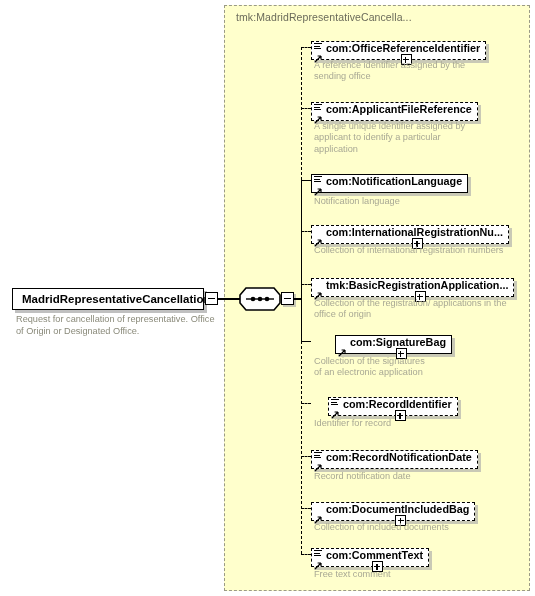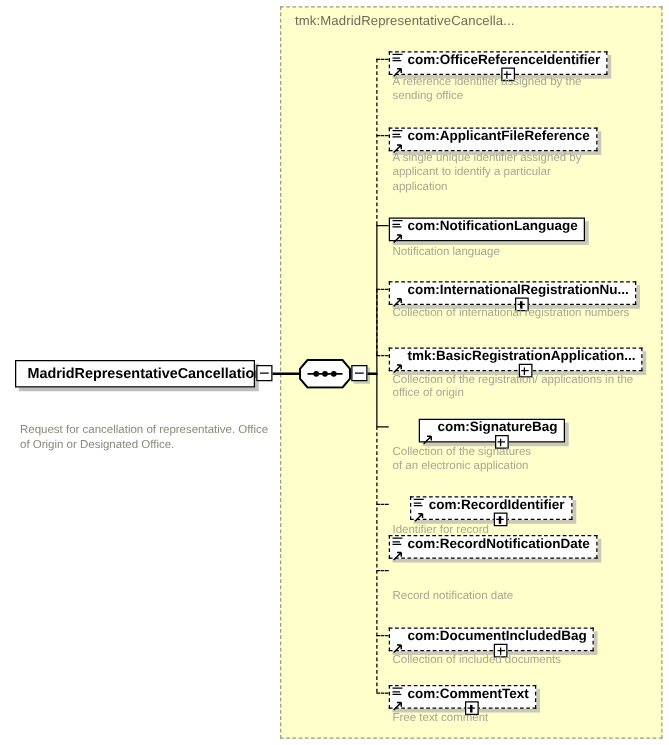--- a/index.html
+++ b/index.html
@@ -43,21 +43,20 @@
   #root-label{
     font-size:11.5px;font-weight:bold;color:#000;
     padding-left:9px;white-space:nowrap;
   }
   #root-desc{
     position:absolute;
     left:16px; top:314px;
     width:205px;
     font-size:9.2px;line-height:11.5px;
     color:#8a8a7a;
-    margin-top:24px;
   }
   
   #root-collapse{
     position:absolute;
     left:205px; top:292px;
     width:13px;height:13px;
     background:#fff;border:1.4px solid #000;
     box-sizing:border-box;
   }
   #root-collapse::before{
@@ -302,21 +301,21 @@
           <path d="M1,8 L7,2 M7,2 L3.6,2 M7,2 L7,5.4" stroke="#000" stroke-width="1.2" fill="none"></path>
         </svg>
     </span>
     <span class="node-label">com:RecordIdentifier</span>
     <span class="expand"></span>
   </div>
 </div>
 <div class="node-desc" style="left:314px;top:418px;width:210px;">Identifier for record</div>
 
 <div class="hline" style="left:301px;top:456px;width:10px;"></div>
-<div class="child" style="left:311px;top:425px;text-decoration:underline;">
+<div class="child" style="left:311px;top:447px;text-decoration:underline;">
   <div class="node-box optional">
     <span class="seq-glyph">
         <i></i>
         <i></i>
         <i></i>
       </span>
     <span class="arrow-glyph">
       <svg width="9" height="9" viewBox="0 0 9 9">
           <path d="M1,8 L7,2 M7,2 L3.6,2 M7,2 L7,5.4" stroke="#000" stroke-width="1.2" fill="none"></path>
         </svg>

